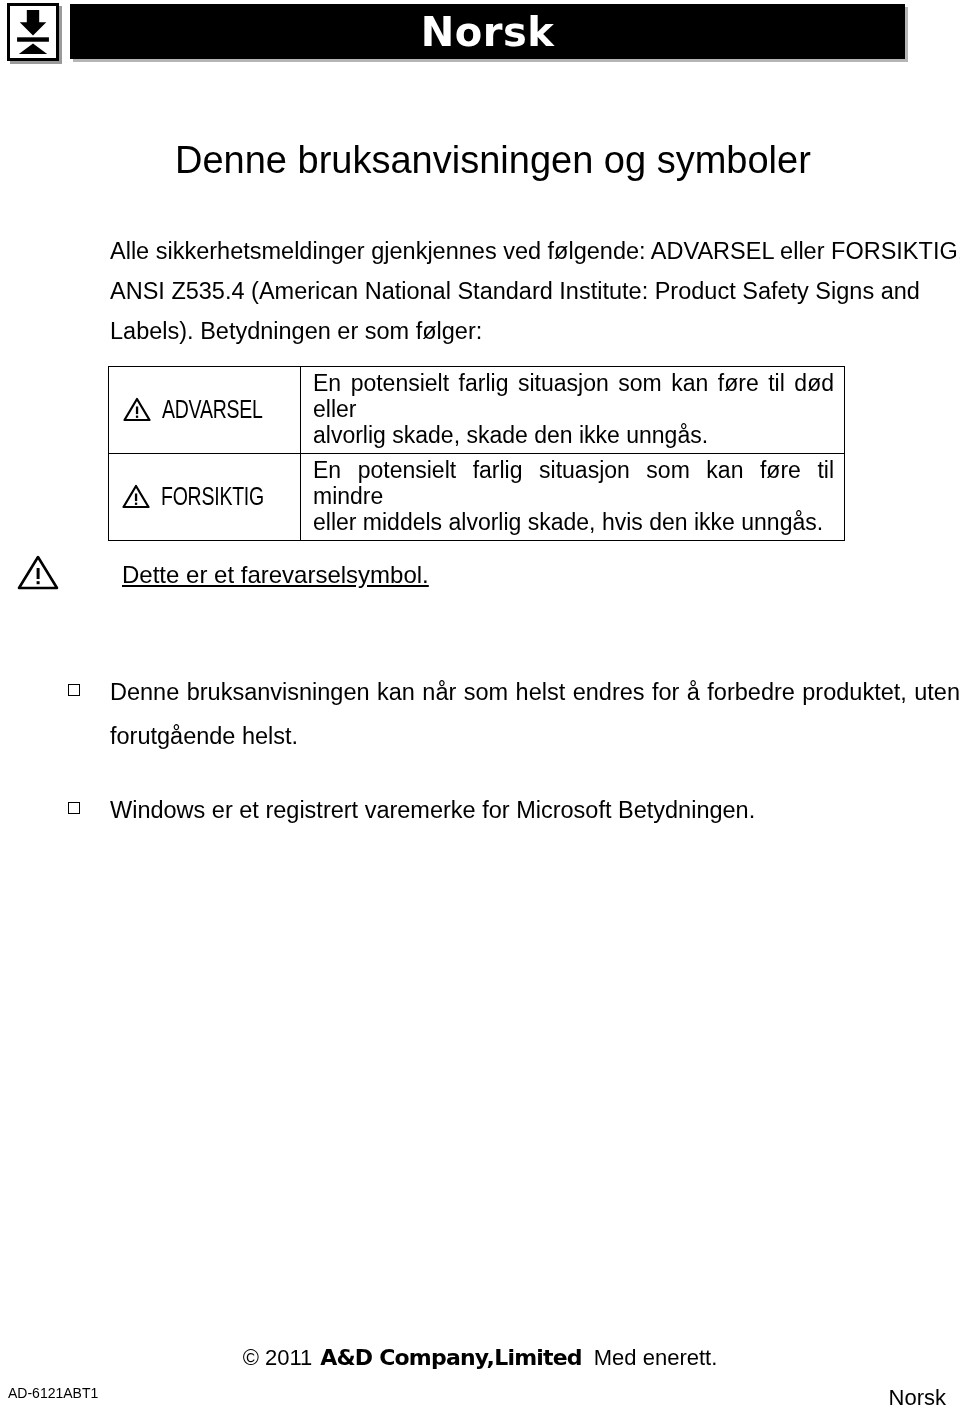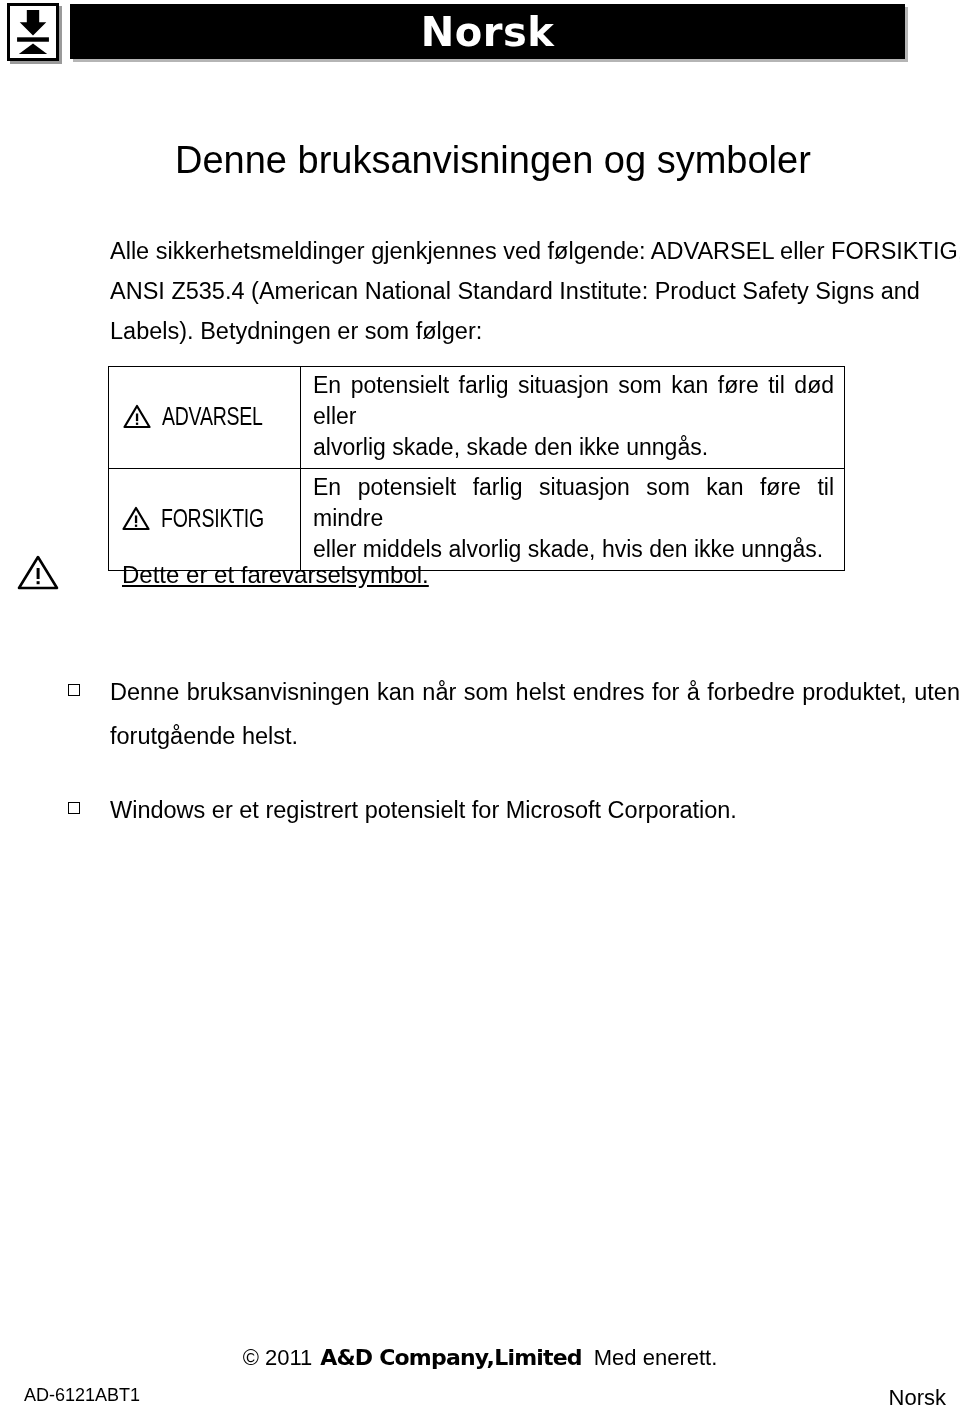--- a/index.html
+++ b/index.html
@@ -107,21 +107,21 @@
   }
   .warn-table td.label-cell {
     width: 185px;
     height: 55px;
     text-align: center;
     padding: 2px 0 2px 6px;
   }
   .warn-table td.desc-cell {
     padding: 3px 10px 5px 12px;
     font-size: 23px;
-    line-height: 31px;
+    line-height: 26px;
     text-align: justify;
   }
   .warn-label {
     display: inline-flex;
     align-items: center;
     gap: 11px;
     white-space: nowrap;
   }
   .warn-label .wl-text {
     font-size: 25px;
@@ -222,23 +222,23 @@
   .copyright .cp-brand {
     font-family: "DejaVu Sans", sans-serif;
     font-weight: 700;
     letter-spacing: -0.8px;
     margin: 0 6px 0 4px;
   }
   .copyright .cp-rights { margin-left: 6px; }
 
   .footer-left {
     position: absolute;
-    left: 24px;
+    left: 8px;
     top: 1385px;
-    font-size: 18px;
+    font-size: 14px;
     line-height: 1.2;
   }
   .footer-right {
     position: absolute;
     right: 14px;
     top: 1385px;
     font-size: 22px;
     line-height: 1.2;
   }
 </style>
@@ -325,21 +325,21 @@
 
   <div class="bullet-item">
     <span class="bullet-marker"></span>
     <span class="bl spread">Denne bruksanvisningen kan når som helst endres for å forbedre produktet, uten</span>
     <span class="bl">forutgående helst.</span>
   </div>
 
 
   <div class="bullet-item">
     <span class="bullet-marker"></span>
-    <span class="bl">Windows er et registrert potensielt for Microsoft Corporation.</span>
+    <span class="bl">Windows er et registrert varemerke for Microsoft Betydningen.</span>
   </div>
 
 </div>
 
 <div class="copyright">
   <span class="cp-sym">©</span><span class="cp-year">2011</span><span class="cp-brand">A&amp;D Company,Limited</span><span class="cp-rights">Med enerett.</span>
 </div>
 
 <div class="footer-left">AD-6121ABT1</div>
 <div class="footer-right">Norsk</div>

